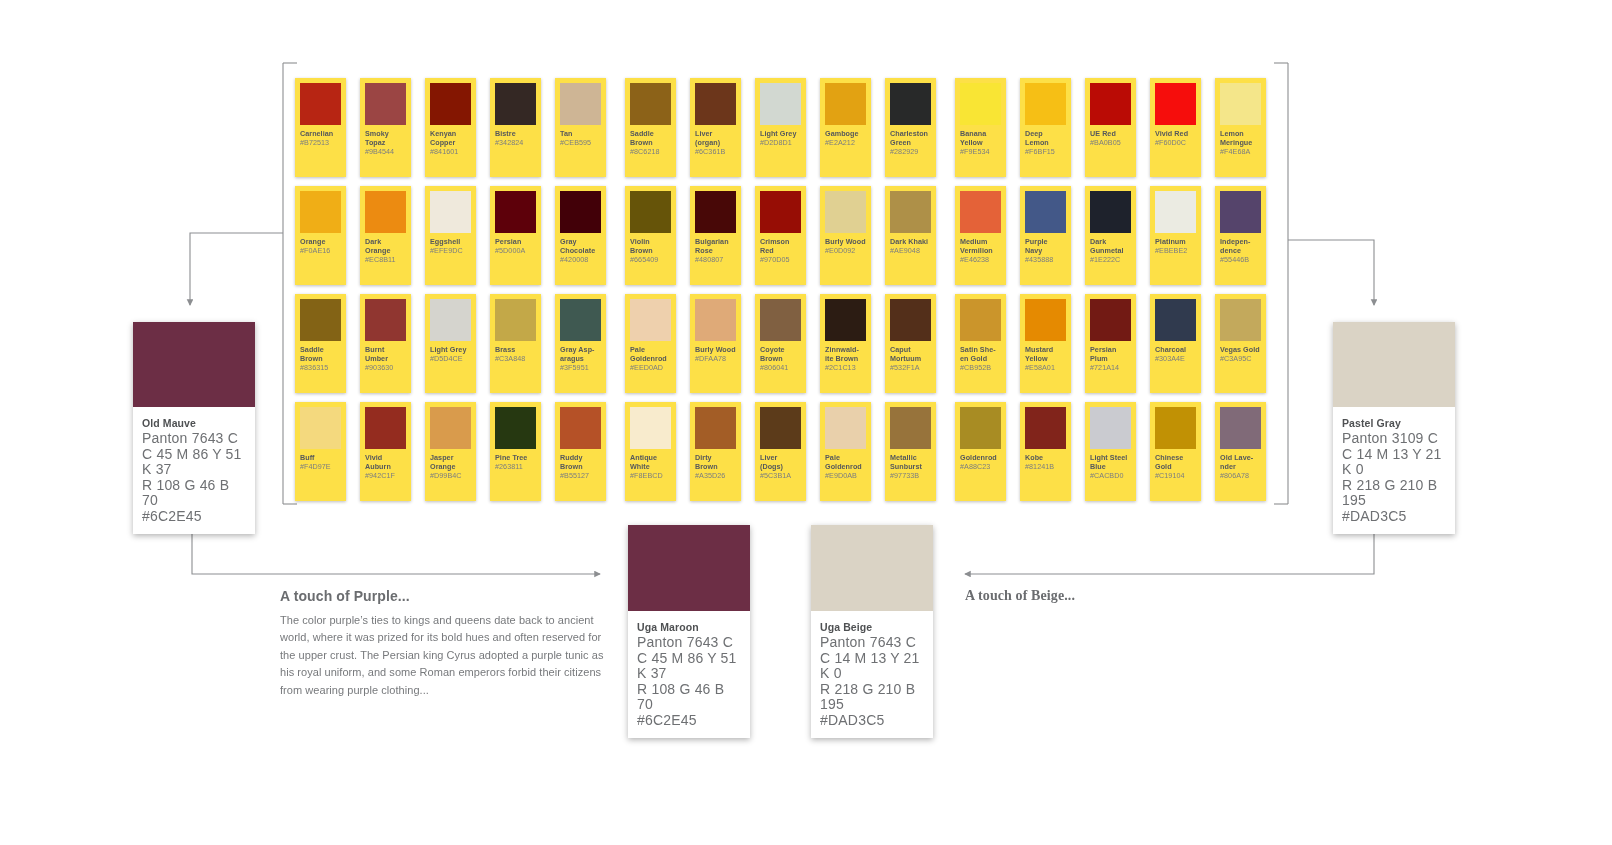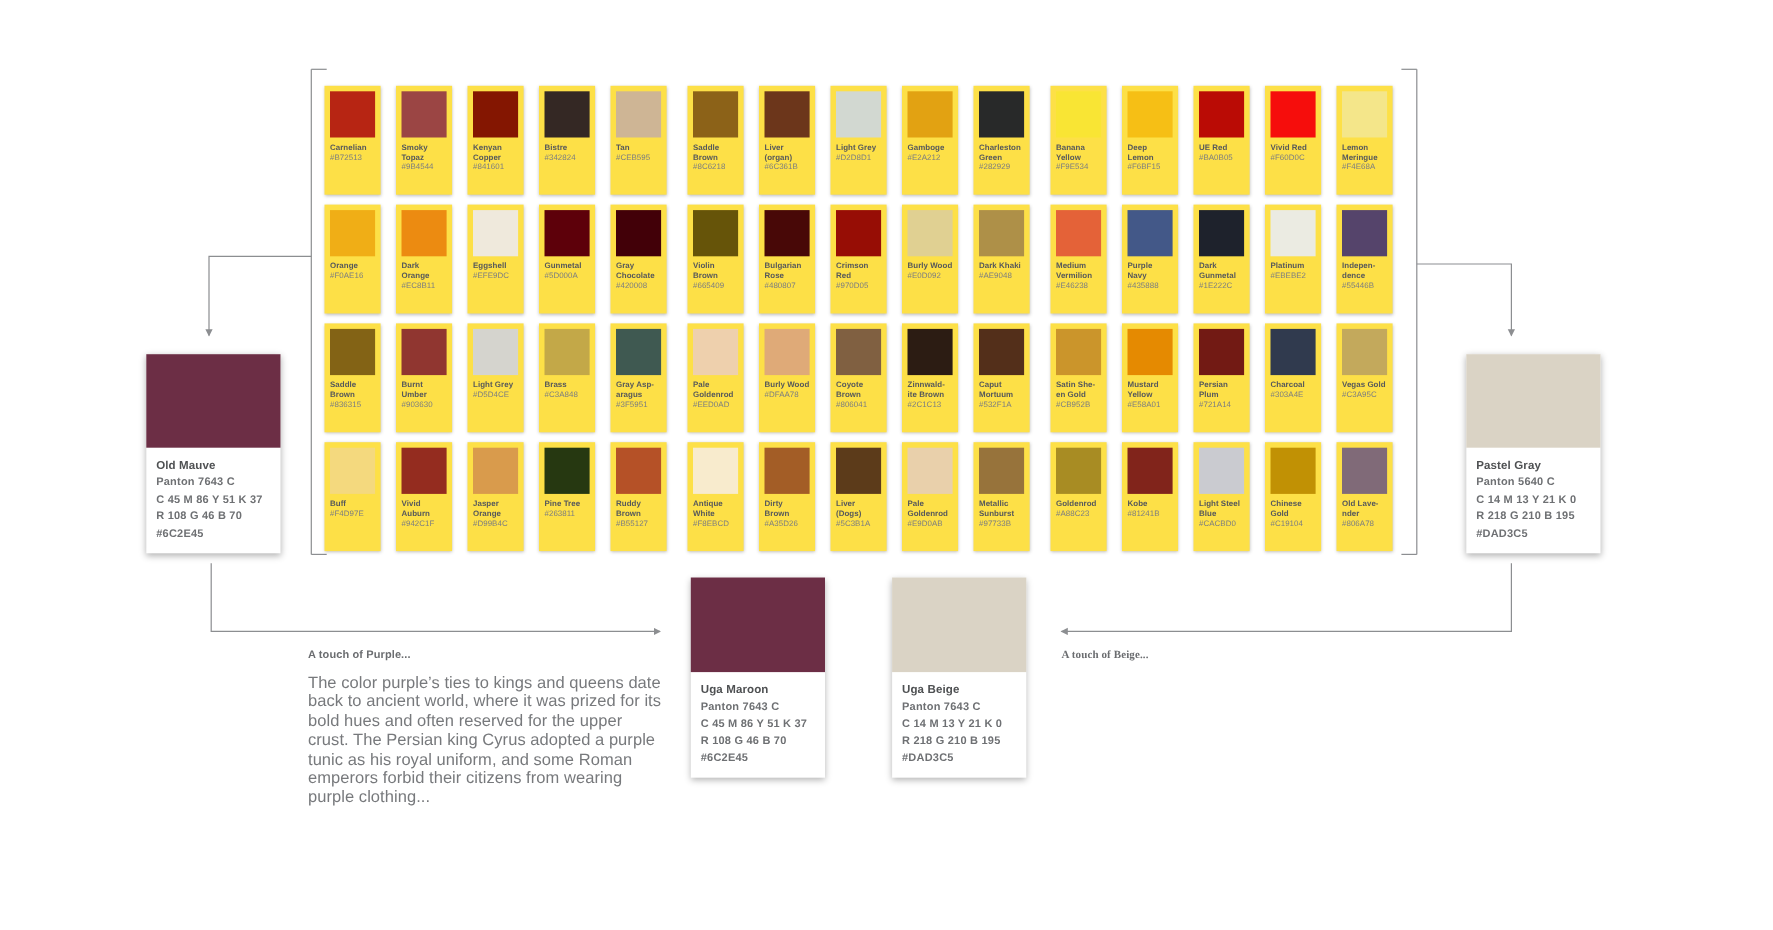--- a/index.html
+++ b/index.html
@@ -84,51 +84,50 @@
     padding: 8px 9px 10px 9px;
   }
   .info-title {
     font-size: 10.5px;
     font-weight: bold;
     color: #4f5153;
     line-height: 16px;
     letter-spacing: 0.1px;
   }
   .info-line {
-    font-size: 10px;
+    font-size: 14px;
     color: #6e7073;
     line-height: 15.5px;
     letter-spacing: 0.2px;
-    font-weight: bold;
   }
 
   #card-old-mauve   { left: 133px; top: 322px; width: 122px; }
   #card-old-mauve .info-chip   { height: 85px; }
   #card-pastel-gray { left: 1313px; top: 322px; width: 122px; margin-left: 20px; }
   #card-pastel-gray .info-chip { height: 85px; }
 
   #card-uga-maroon  { left: 628px; top: 525px; width: 122px; }
   #card-uga-maroon .info-chip  { height: 86px; }
   #card-uga-beige   { left: 811px; top: 525px; width: 122px; }
   #card-uga-beige .info-chip   { height: 86px; }
 
   
   .story {
     position: absolute;
   }
   .story-title {
-    font-size: 10px;
+    font-size: 14px;
     font-weight: bold;
     color: #6b6d70;
     line-height: 20px;
     letter-spacing: 0.1px;
     margin-bottom: 6px;
   }
   .story-body {
-    font-size: 15px;
+    font-size: 11px;
     color: #77797c;
     line-height: 17.4px;
     letter-spacing: 0.05px;
   }
   #story-purple { left: 280px; top: 586px; width: 325px; }
   #story-beige  { left: 965px; top: 586px; width: 330px; font-family: Liberation Serif, serif; }
 </style>
 </head>
 <body>
 
@@ -263,21 +262,21 @@
           <div class="swatch-name">Dark Orange</div>
           <div class="swatch-hex">#EC8B11</div>
         </div>
         <div class="swatch-card">
           <span class="swatch-chip" style="background: rgb(239, 233, 220);"></span>
           <div class="swatch-name">Eggshell</div>
           <div class="swatch-hex">#EFE9DC</div>
         </div>
         <div class="swatch-card">
           <span class="swatch-chip" style="background: rgb(93, 0, 10);"></span>
-          <div class="swatch-name">Gunmetal</div>
+          <div class="swatch-name">Persian</div>
           <div class="swatch-hex">#5D000A</div>
         </div>
         <div class="swatch-card">
           <span class="swatch-chip" style="background: rgb(66, 0, 8);"></span>
           <div class="swatch-name">Gray Chocolate</div>
           <div class="swatch-hex">#420008</div>
         </div>
       </div>
       <div class="group-gap"></div>
       <div class="swatch-group">
@@ -516,21 +515,21 @@
     <div class="info-line">C 45  M 86  Y 51  K 37</div>
     <div class="info-line">R 108  G 46  B 70</div>
     <div class="info-line">#6C2E45</div>
   </div>
 </div>
 
 <div class="info-card" id="card-pastel-gray">
   <span class="info-chip" style="background: rgb(218, 211, 197);"></span>
   <div class="info-body">
     <div class="info-title">Pastel Gray</div>
-    <div class="info-line">Panton 5640 C</div>
+    <div class="info-line">Panton 3109 C</div>
     <div class="info-line">C 14  M  13  Y 21  K 0</div>
     <div class="info-line">R 218  G 210  B 195</div>
     <div class="info-line">#DAD3C5</div>
   </div>
 </div>
 
 <div class="info-card" id="card-uga-maroon">
   <span class="info-chip" style="background: rgb(108, 46, 69);"></span>
   <div class="info-body">
     <div class="info-title">Uga Maroon</div>

